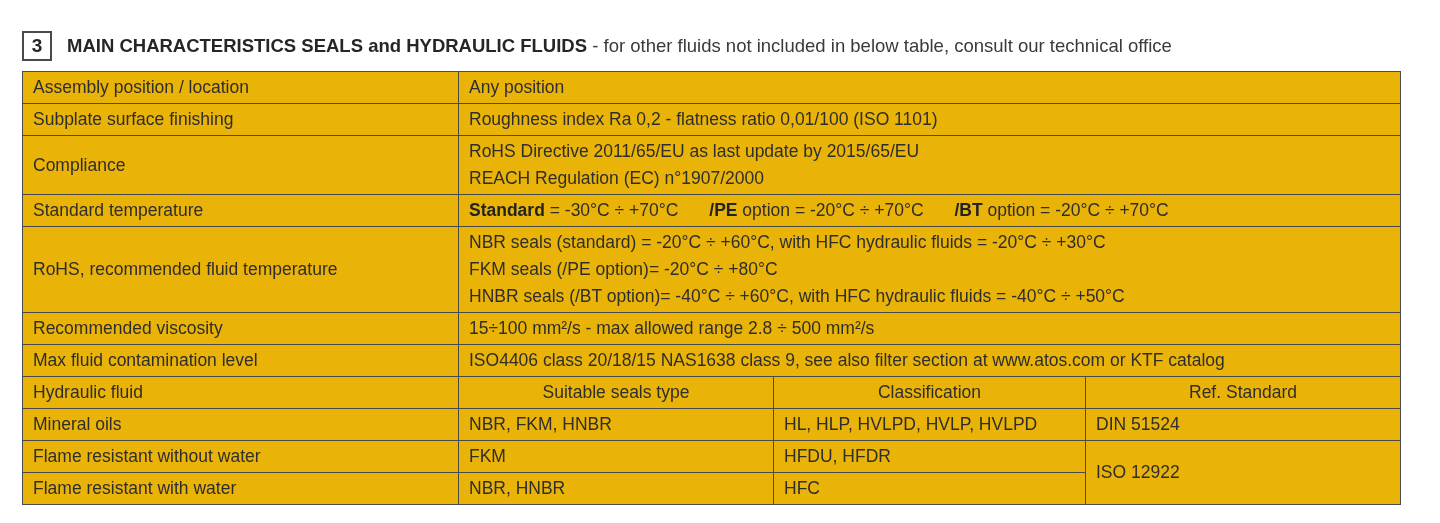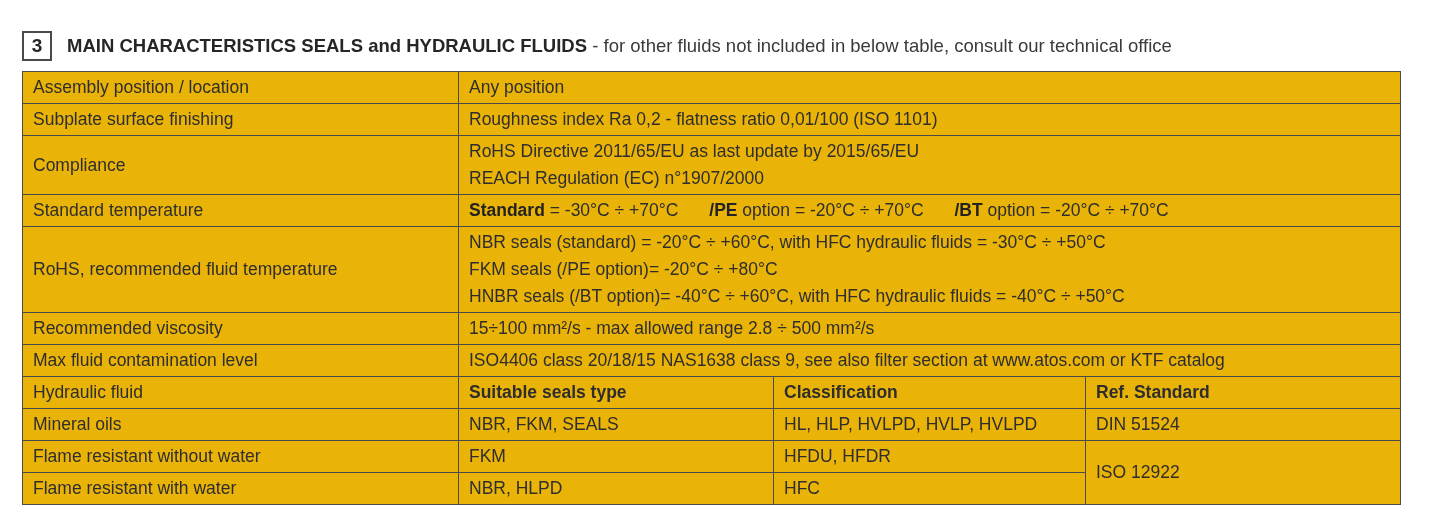--- a/index.html
+++ b/index.html
@@ -60,21 +60,21 @@
     box-sizing: border-box;
     background: #eab308;
     font-weight: normal;
     text-align: left;
     vertical-align: middle;
     line-height: 1.5;
     margin-top: 9px;
   }
   td.center { text-align: center; }
   th.hdr { font-weight: bold; color: #232323; }
-  th.hdr.center { text-align: left; font-weight: bold; }
+  th.hdr.center { text-align: center; }
   .seg-gap { margin-left: 26px; }
   .bold { font-weight: bold; color: #232323; }
   .cell-lines div { line-height: 27px; }
   
   tr.r-single  td, tr.r-single  th { height: 32px; }
   tr.r-two     td { height: 55px; }
   tr.r-three   td { height: 83px; }
 </style>
 </head>
 <body>
@@ -118,21 +118,21 @@
       <td colspan="3">
         <span class="bold">Standard</span><span> = -30°C ÷ +70°C</span>
         <span class="bold seg-gap">/PE</span><span> option = -20°C ÷ +70°C</span>
         <span class="bold seg-gap">/BT</span><span> option = -20°C ÷ +70°C</span>
       </td>
     </tr>
 
     <tr class="r-three">
       <td>RoHS, recommended fluid temperature</td>
       <td colspan="3" class="cell-lines">
-        <div>NBR seals (standard) = -20°C ÷ +60°C, with HFC hydraulic fluids = -30°C ÷ +50°C</div>
+        <div>NBR seals (standard) = -20°C ÷ +60°C, with HFC hydraulic fluids = -20°C ÷ +30°C</div>
         <div>FKM seals (/PE option)= -20°C ÷ +80°C</div>
         <div>HNBR seals (/BT option)= -40°C ÷ +60°C, with HFC hydraulic fluids = -40°C ÷ +50°C</div>
       </td>
     </tr>
 
     <tr class="r-single">
       <td>Recommended viscosity</td>
       <td colspan="3">15÷100 mm²/s - max allowed range 2.8 ÷ 500 mm²/s</td>
     </tr>
 
@@ -143,33 +143,33 @@
 
     <tr class="r-single">
       <th class="hdr">Hydraulic fluid</th>
       <th class="hdr center">Suitable seals type</th>
       <th class="hdr center">Classification</th>
       <th class="hdr center">Ref. Standard</th>
     </tr>
 
     <tr class="r-single">
       <td>Mineral oils</td>
-      <td class="center">NBR, FKM, SEALS</td>
+      <td class="center">NBR, FKM, HNBR</td>
       <td class="center">HL, HLP, HVLPD, HVLP, HVLPD</td>
       <td class="center">DIN 51524</td>
     </tr>
 
     <tr class="r-single">
       <td>Flame resistant without water</td>
       <td class="center">FKM</td>
       <td class="center">HFDU, HFDR</td>
       <td class="center" rowspan="2">ISO 12922</td>
     </tr>
 
     <tr class="r-single">
       <td>Flame resistant with water</td>
-      <td class="center">NBR, HLPD</td>
+      <td class="center">NBR, HNBR</td>
       <td class="center">HFC</td>
     </tr>
   </tbody>
     </table>
 
 </div>
 
 </body></html>

